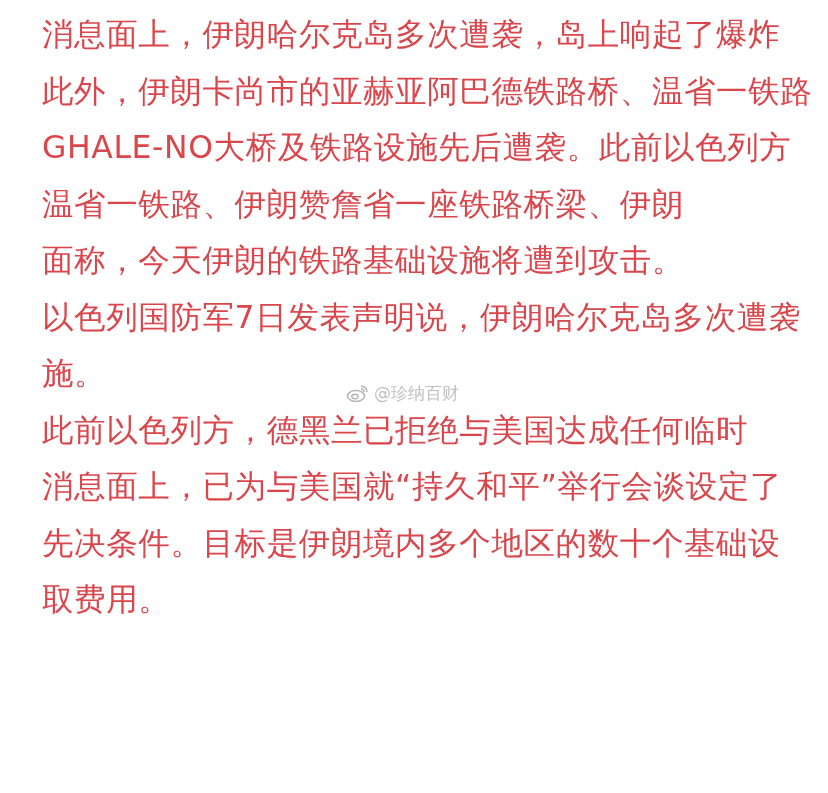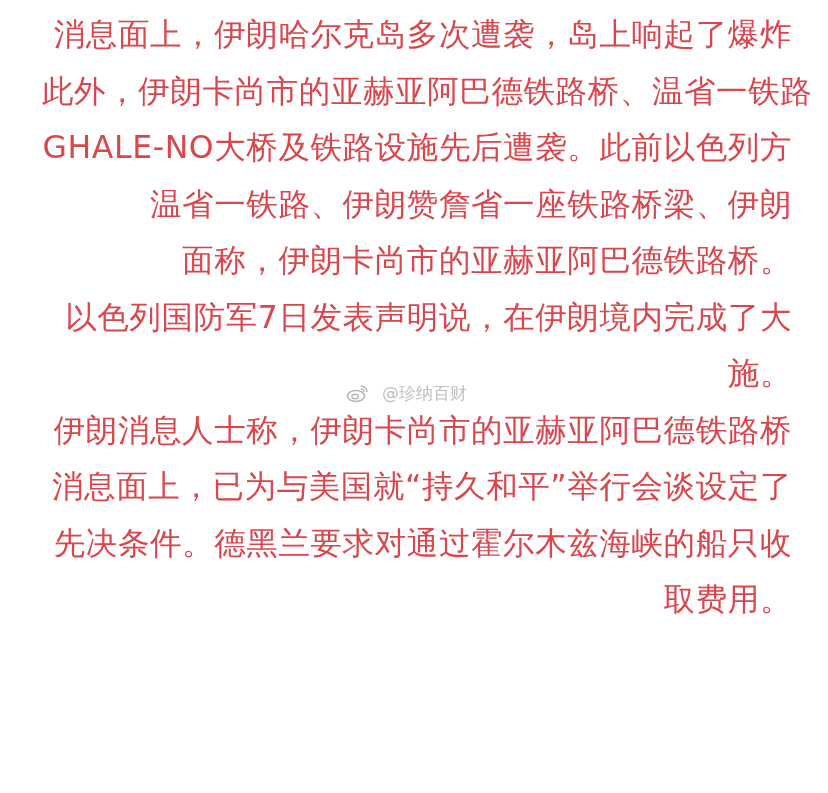--- a/index.html
+++ b/index.html
@@ -21,29 +21,28 @@
       width: 750px;
       color: #d9464c;
       font-size: 31.5px;
       line-height: 56.5px;
       letter-spacing: 0.6px;
     }
     .line {
       display: block;
       white-space: nowrap;
       height: 56.5px;
-      text-align: right;
     }
     .watermark {
       position: absolute;
       left: 346px;
       top: 382px;
       display: flex;
       align-items: center;
-      gap: 12px;
+      gap: 4px;
       color: rgba(170,170,170,0.75);
       font-size: 17px;
       line-height: 22px;
       text-shadow: 0 0 2px rgba(255,255,255,0.9);
     }
     .weibo-icon {
       width: 24px;
       height: 20px;
       display: inline-block;
     }
@@ -52,30 +51,30 @@
 <body>
 
 <div class="article">
   <div>
     <span class="line">消息面上，伊朗哈尔克岛多次遭袭，岛上响起了爆炸</span>
   </div>
   <div>
     <span class="line">此外，伊朗卡尚市的亚赫亚阿巴德铁路桥、温省一铁路</span>
     <span class="line">GHALE-NO大桥及铁路设施先后遭袭。此前以色列方</span>
     <span class="line">温省一铁路、伊朗赞詹省一座铁路桥梁、伊朗</span>
-    <span class="line">面称，伊朗卡尚市的亚赫亚阿巴德铁路桥。</span>
+    <span class="line">面称，今天伊朗的铁路基础设施将遭到攻击。</span>
   </div>
   <div>
-    <span class="line">以色列国防军7日发表声明说，在伊朗境内完成了大</span>
+    <span class="line">以色列国防军7日发表声明说，伊朗哈尔克岛多次遭袭</span>
     <span class="line">施。</span>
   </div>
   <div>
-    <span class="line">伊朗消息人士称，伊朗卡尚市的亚赫亚阿巴德铁路桥</span>
+    <span class="line">此前以色列方，德黑兰已拒绝与美国达成任何临时</span>
     <span class="line">消息面上，已为与美国就“持久和平”举行会谈设定了</span>
-    <span class="line">先决条件。德黑兰要求对通过霍尔木兹海峡的船只收</span>
+    <span class="line">先决条件。目标是伊朗境内多个地区的数十个基础设</span>
     <span class="line">取费用。</span>
   </div>
 </div>
 
 <div class="watermark">
   <span class="weibo-icon">
     <svg width="24" height="20" viewBox="0 0 24 20">
       <ellipse cx="10" cy="13" rx="8.5" ry="5.5" fill="none" stroke="#b5b5b5" stroke-width="1.6"></ellipse>
       <ellipse cx="9" cy="13.5" rx="3.2" ry="2.3" fill="none" stroke="#b5b5b5" stroke-width="1.4"></ellipse>
       <path d="M15 3 A6 6 0 0 1 21 9" fill="none" stroke="#b5b5b5" stroke-width="1.6"></path>

